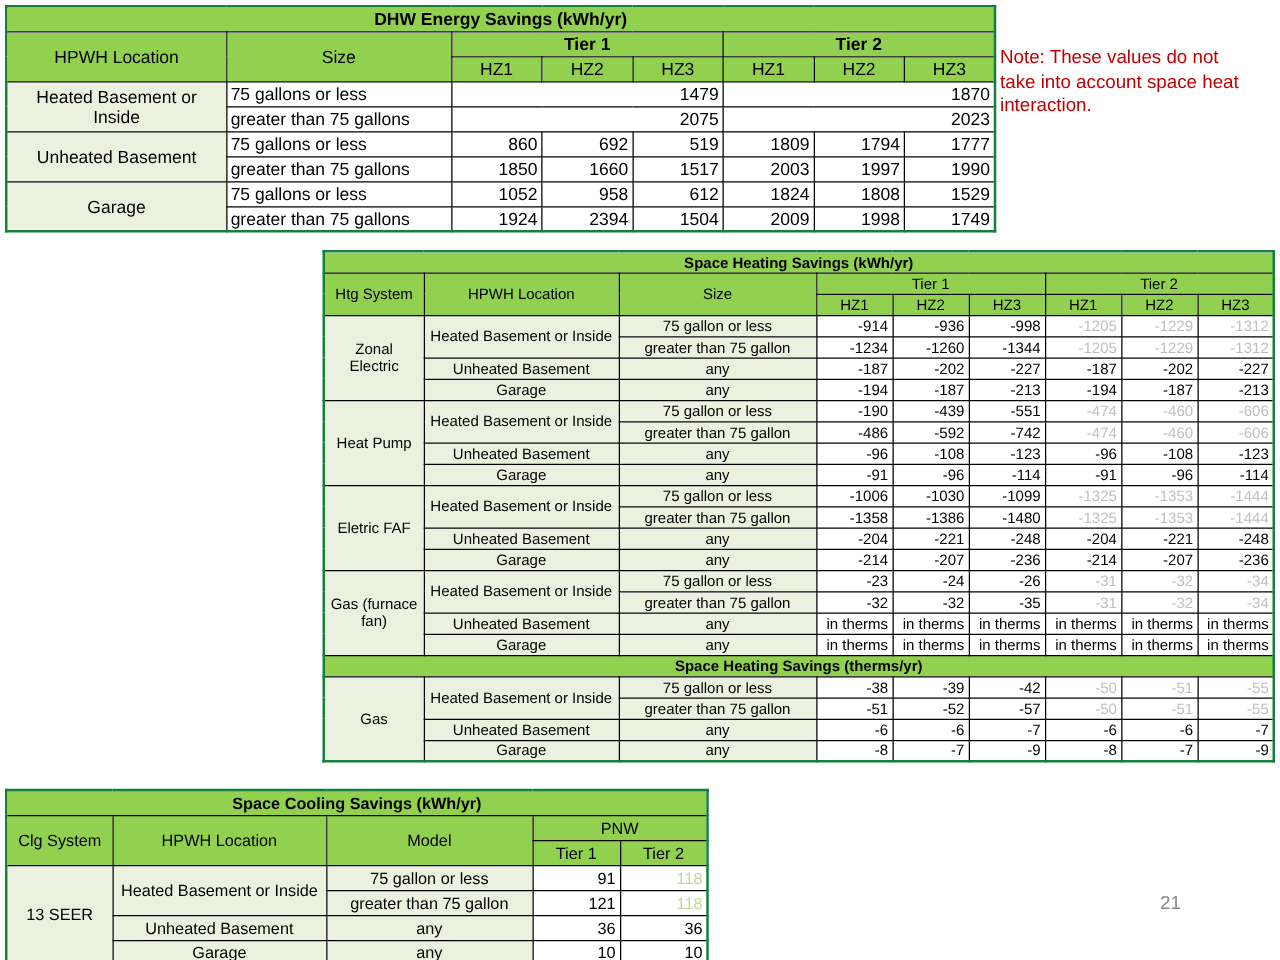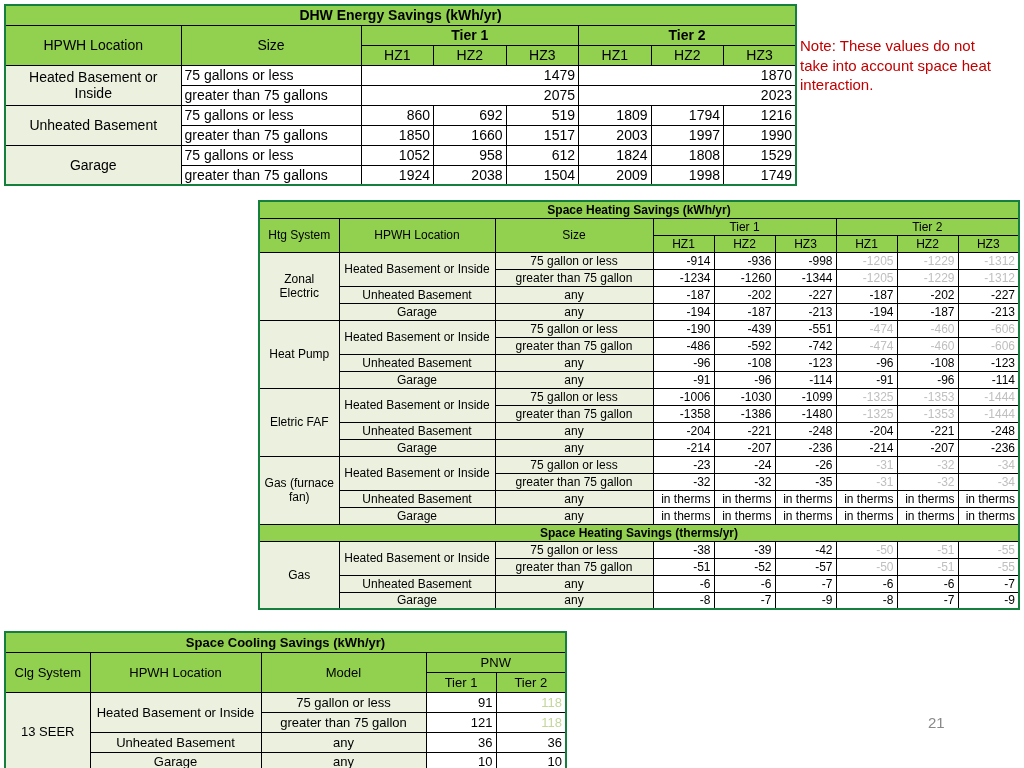--- a/index.html
+++ b/index.html
@@ -105,21 +105,21 @@
           <td class="num center" colspan="3">2023</td>
         </tr>
         <tr>
           <td class="loc" rowspan="2">Unheated Basement</td>
           <td class="size">75 gallons or less</td>
           <td class="num">860</td>
           <td class="num">692</td>
           <td class="num">519</td>
           <td class="num">1809</td>
           <td class="num">1794</td>
-          <td class="num">1216</td>
+          <td class="num">1777</td>
         </tr>
         <tr>
           <td class="size">greater than 75 gallons</td>
           <td class="num">1850</td>
           <td class="num">1660</td>
           <td class="num">1517</td>
           <td class="num">2003</td>
           <td class="num">1997</td>
           <td class="num">1990</td>
         </tr>
@@ -129,21 +129,21 @@
           <td class="num">1052</td>
           <td class="num">958</td>
           <td class="num">612</td>
           <td class="num">1824</td>
           <td class="num">1808</td>
           <td class="num">1529</td>
         </tr>
         <tr>
           <td class="size">greater than 75 gallons</td>
           <td class="num">1924</td>
-          <td class="num">2038</td>
+          <td class="num">2394</td>
           <td class="num">1504</td>
           <td class="num">2009</td>
           <td class="num">1998</td>
           <td class="num">1749</td>
         </tr>
       </tbody>
   </table>
 
   <div class="note">Note: These values do not take into account space heat interaction.</div>
 

